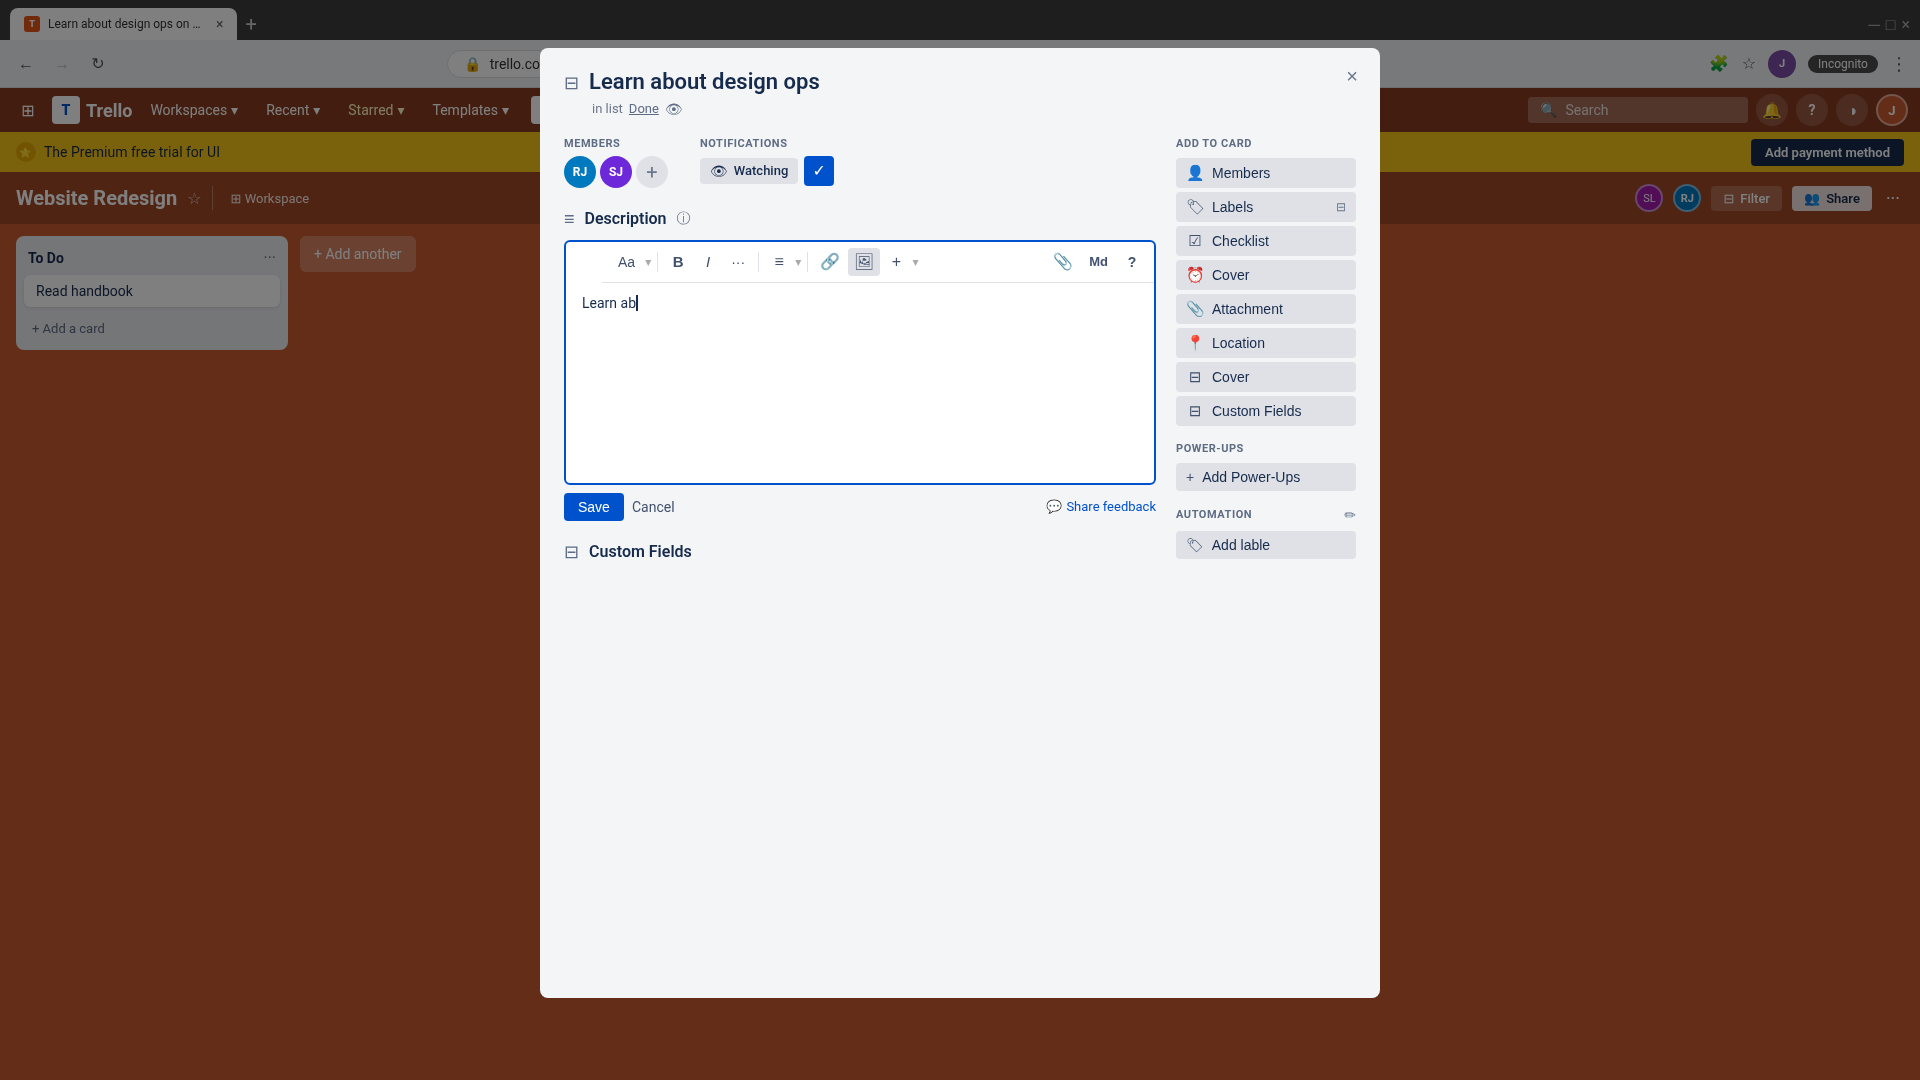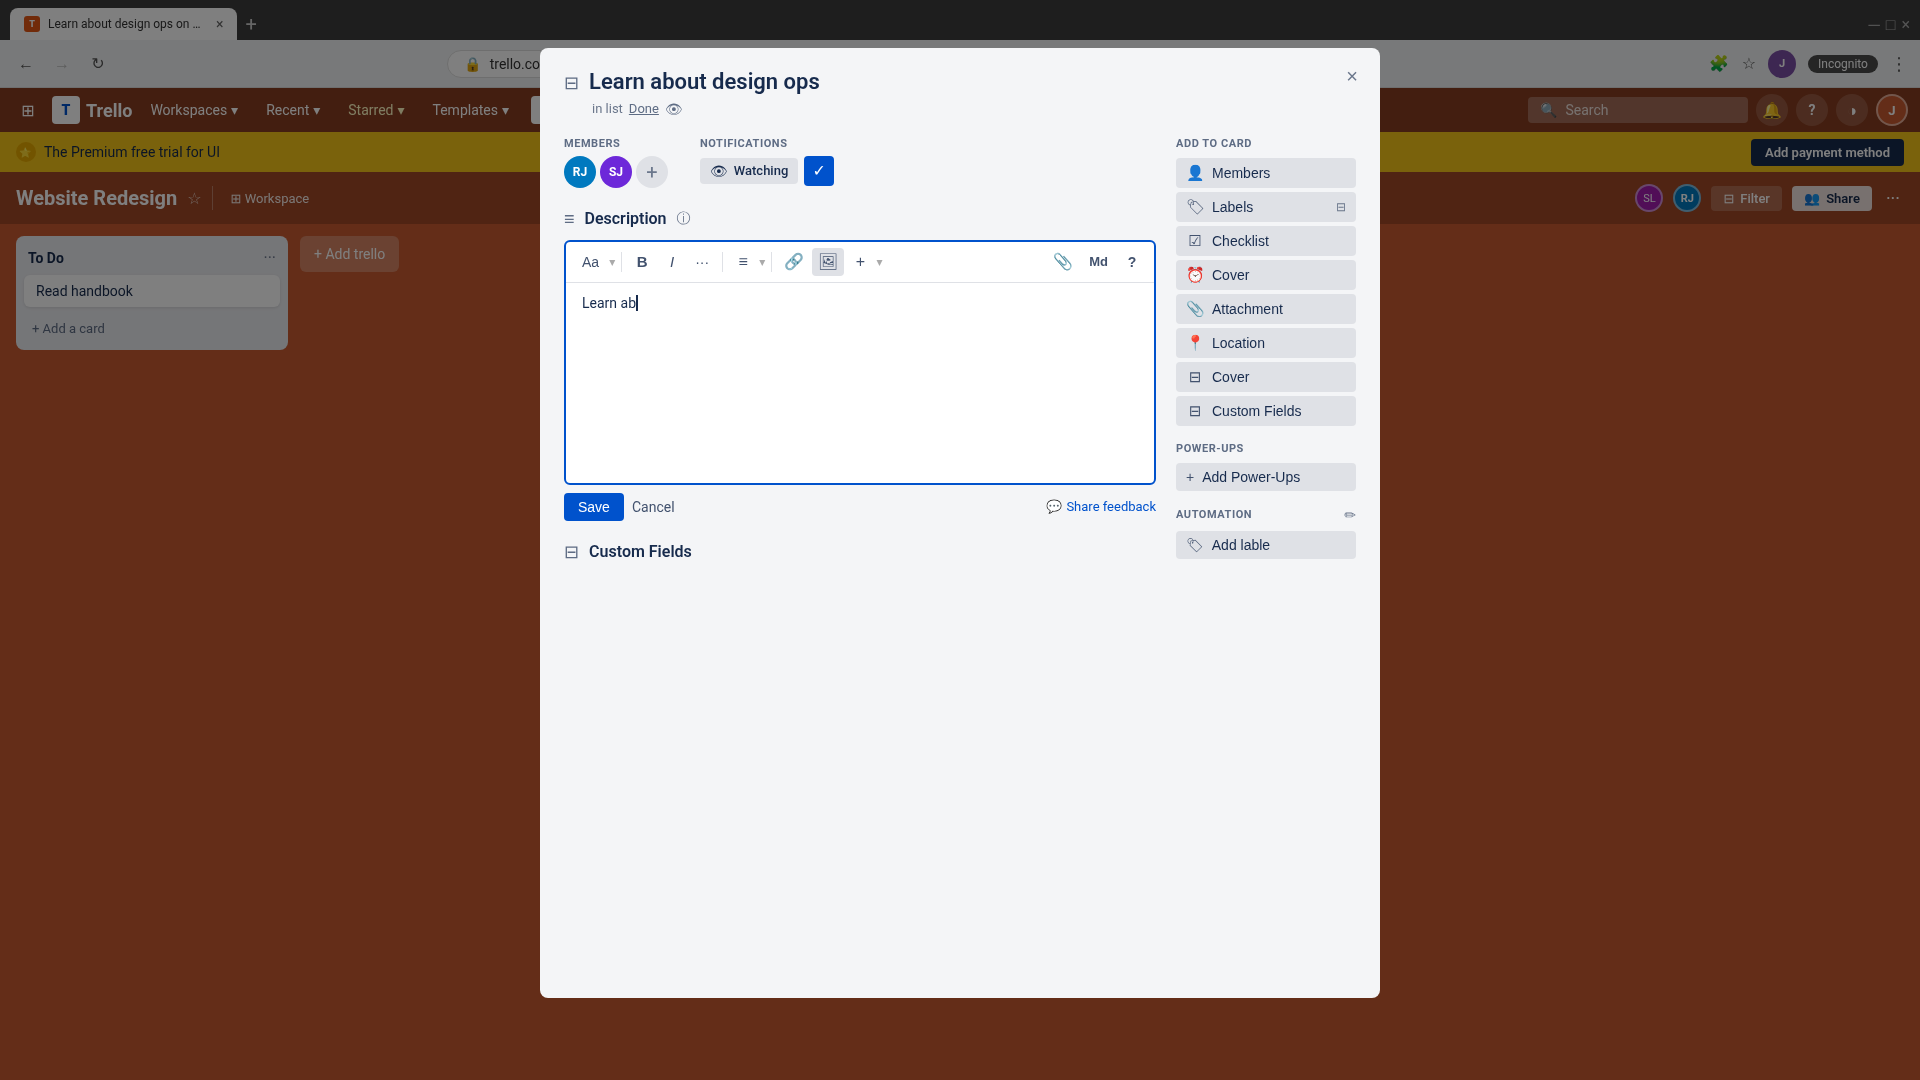--- a/index.html
+++ b/index.html
@@ -107,21 +107,21 @@
   <div style="background:#ebecf0; border-radius:8px; width:272px; min-width:272px; padding:8px;">
     <div style="display:flex; align-items:center; justify-content:space-between; padding:4px 4px 8px;">
       <span style="font-weight:700; font-size:14px; color:#172b4d;">To Do</span>
       <span style="color:#6b778c; cursor:pointer; font-size:16px;">···</span>
     </div>
     <div style="background:#fff; border-radius:6px; padding:8px 12px; margin-bottom:8px; font-size:14px; color:#172b4d; cursor:pointer; box-shadow:0 1px 3px rgba(0,0,0,0.1);">Read handbook</div>
     <div style="color:#5e6c84; font-size:13px; padding:6px 8px; border-radius:4px; cursor:pointer; display:flex; align-items:center; gap:6px;">
       <span>+ Add a card</span>
     </div>
   </div>
-  <div style="background:rgba(255,255,255,0.25); color:#fff; border-radius:6px; padding:10px 14px; white-space:nowrap; cursor:pointer; font-size:14px; display:flex; align-items:center; gap:8px; height:fit-content;">+ Add trello</div>
+  <div style="background:rgba(255,255,255,0.25); color:#fff; border-radius:6px; padding:10px 14px; white-space:nowrap; cursor:pointer; font-size:14px; display:flex; align-items:center; gap:8px; height:fit-content;">+ Add another</div>
 </div>
 
 <div style="position:fixed; top:0; left:0; width:100%; height:100%; background:rgba(0,0,0,0.5); z-index:100; display:flex; justify-content:center; padding-top:48px;">
   <div style="background:#f4f5f7; border-radius:8px; width:840px; max-height:88vh; overflow-y:auto; position:relative; padding:20px 24px 24px 24px;">
 
     <button style="position:absolute; top:12px; right:12px; width:32px; height:32px; border-radius:50%; background:transparent; border:none; font-size:20px; color:#6b778c; cursor:pointer; display:flex; align-items:center; justify-content:center;">×</button>
 
     <div style="display:flex; align-items:flex-start; gap:10px; margin-bottom:4px;">
       <span style="color:#5e6c84; font-size:18px; margin-top:4px;">⊟</span>
       <h2 style="font-size:22px; font-weight:600; color:#172b4d; line-height:1.3;">Learn about design ops</h2>
@@ -159,21 +159,21 @@
 
         <div style="margin-bottom:12px;">
           <div style="display:flex; align-items:center; gap:10px; margin-bottom:10px;">
             <span style="color:#5e6c84; font-size:18px;">≡</span>
             <span style="font-size:16px; font-weight:600; color:#172b4d;">Description</span>
             <span style="color:#6b778c; font-size:14px; cursor:pointer;">ⓘ</span>
           </div>
 
           <div style="border:2px solid #0052cc; border-radius:6px; background:#fff; overflow:hidden;">
 
-            <div style="display:flex; align-items:center; padding:6px 8px; border-bottom:1px solid #dfe1e6; gap:2px; position:relative;">
+            <div style="display:flex; align-items:center; padding:6px 8px; border-bottom:1px solid #dfe1e6; gap:2px; position:relative;margin-left:36px;">
               <button style="padding:4px 8px; border-radius:4px; border:none; background:transparent; cursor:pointer; color:#42526e; font-size:14px; display:flex; align-items:center; gap:2px; height:28px;">Aa</button>
               <span style="font-size:12px; color:#aaa;">▾</span>
               <div style="width:1px; height:20px; background:#dfe1e6; margin:0 4px;"></div>
               <button style="padding:4px 6px; border-radius:4px; border:none; background:transparent; cursor:pointer; color:#42526e; font-size:15px; font-weight:bold; height:28px; min-width:28px;">B</button>
               <button style="padding:4px 6px; border-radius:4px; border:none; background:transparent; cursor:pointer; color:#42526e; font-size:15px; font-style:italic; height:28px; min-width:28px;">I</button>
               <button style="padding:4px 6px; border-radius:4px; border:none; background:transparent; cursor:pointer; color:#42526e; font-size:14px; height:28px; min-width:28px;">···</button>
               <div style="width:1px; height:20px; background:#dfe1e6; margin:0 4px;"></div>
               <button style="padding:4px 6px; border-radius:4px; border:none; background:transparent; cursor:pointer; color:#42526e; font-size:16px; height:28px; min-width:28px;">≡</button>
               <span style="font-size:12px; color:#aaa;">▾</span>
               <div style="width:1px; height:20px; background:#dfe1e6; margin:0 4px;"></div>

